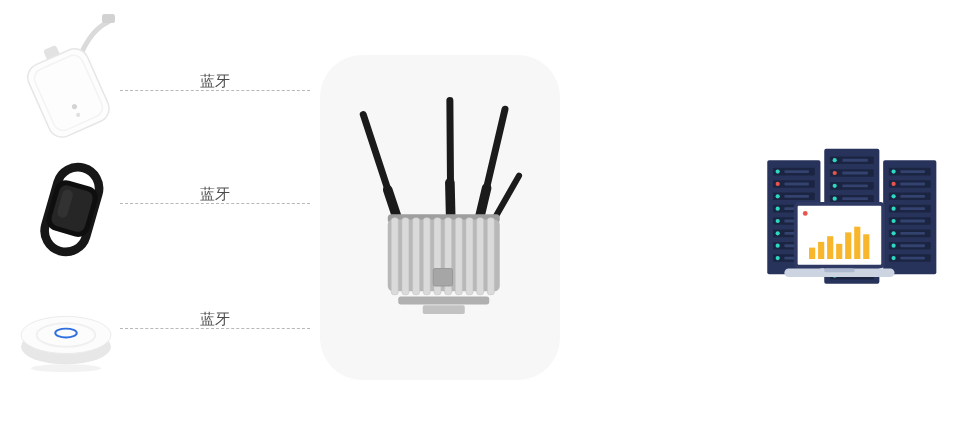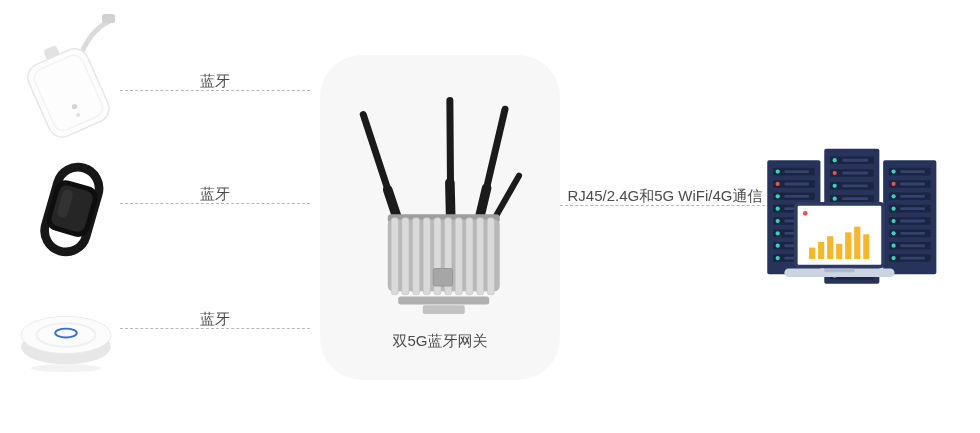--- a/index.html
+++ b/index.html
@@ -130,26 +130,21 @@
       <rect class="fin" x="135.2" y="148" width="8" height="88" rx="3"></rect>
       <rect class="fin" x="147.4" y="148" width="8" height="88" rx="3"></rect>
       <rect class="fin" x="159.6" y="148" width="8" height="88" rx="3"></rect>
       <rect class="fin" x="171.8" y="148" width="8" height="88" rx="3"></rect>
       <rect x="110" y="206" width="22" height="20" rx="2" fill="#a6a6a6" stroke="#949494" stroke-width="1"></rect>
       <rect x="70" y="238" width="104" height="9" rx="3" fill="#b0b0b0"></rect>
       <rect x="98" y="248" width="48" height="10" rx="2" fill="#c2c2c2"></rect>
     </g>
   </svg>
 
-  <div class="node-label" style="left:320px;top:332px;width:240px;">双5G蓝牙网关</div>
-
-  <div class="link" style="left:560px;top:187px;width:210px;">
-    <div class="link-label">RJ45/2.4G和5G WiFi/4G通信</div>
-    <div class="dash"></div>
-  </div>
+
 
   <svg class="abs" style="left:765px;top:145px;" width="185" height="152" viewBox="0 0 190 160">
     <g>
 
       <rect class="tower" x="0" y="16" width="56" height="120" rx="2"></rect>
       <g>
         <rect class="slot" x="6" y="24" width="44" height="8" rx="1"></rect>
           <circle class="led-teal" cx="11" cy="28" r="2.2"></circle>
           <rect class="vent" x="18" y="26.5" width="26" height="3" rx="1"></rect>
         <rect class="slot" x="6" y="37" width="44" height="8" rx="1"></rect>

